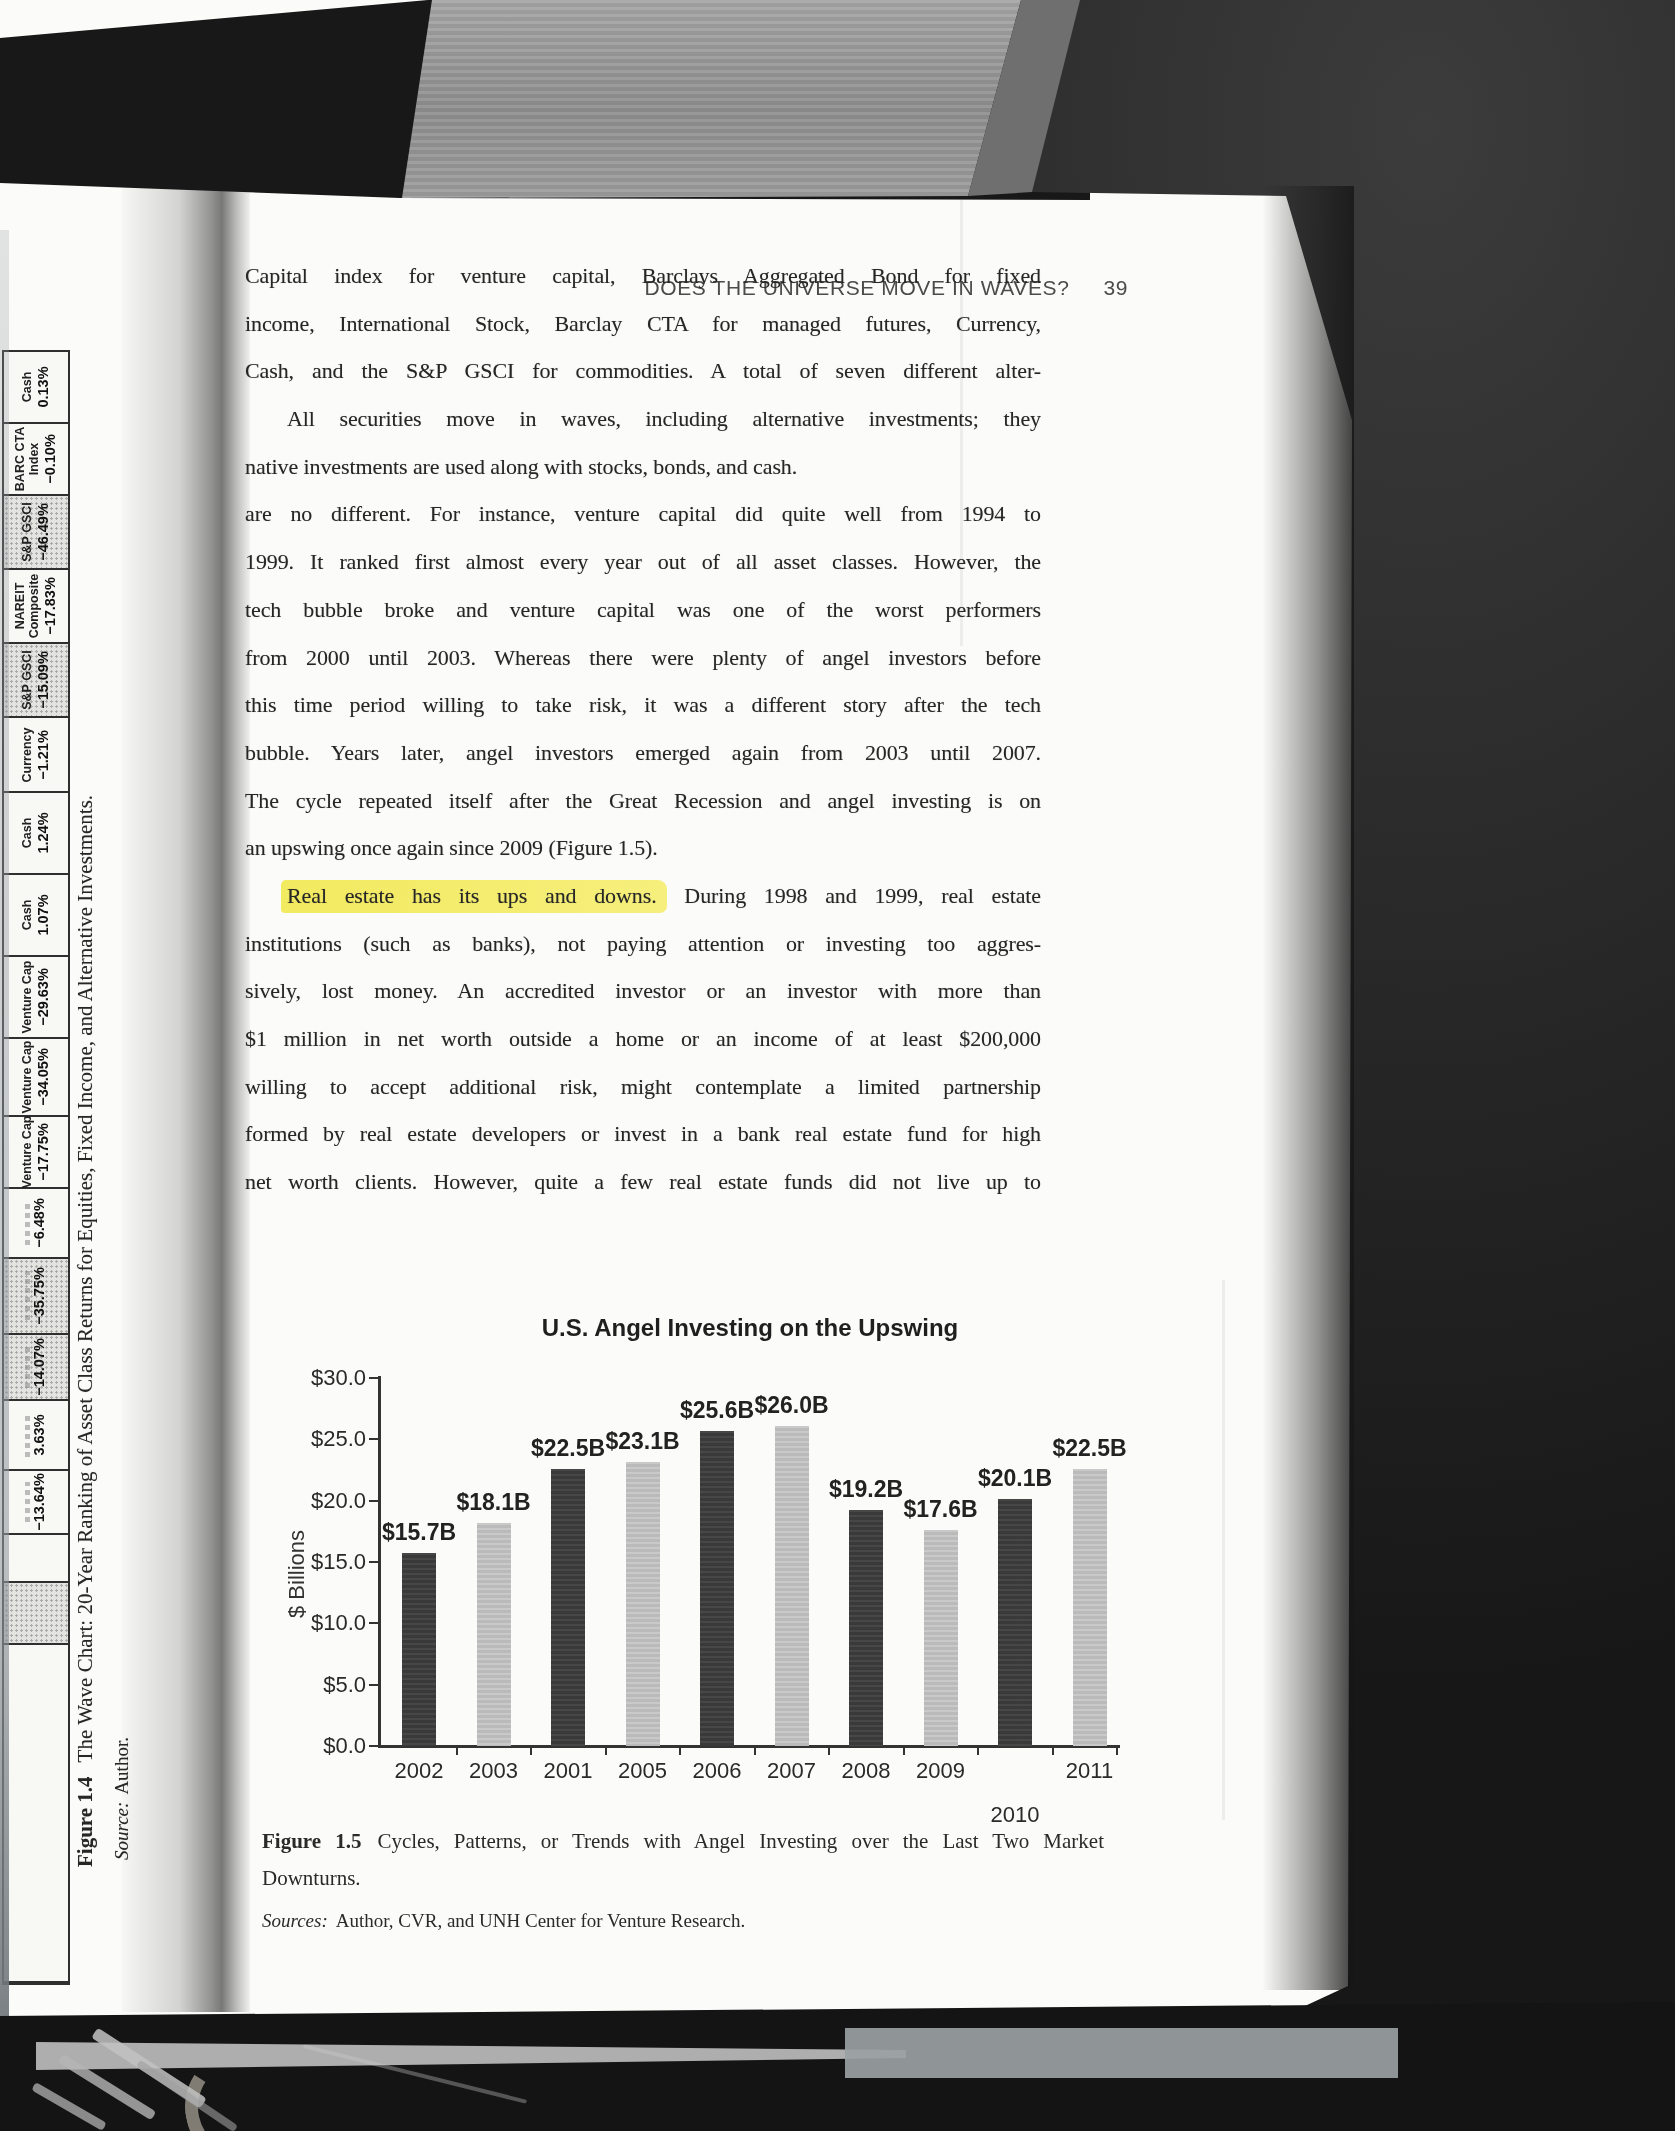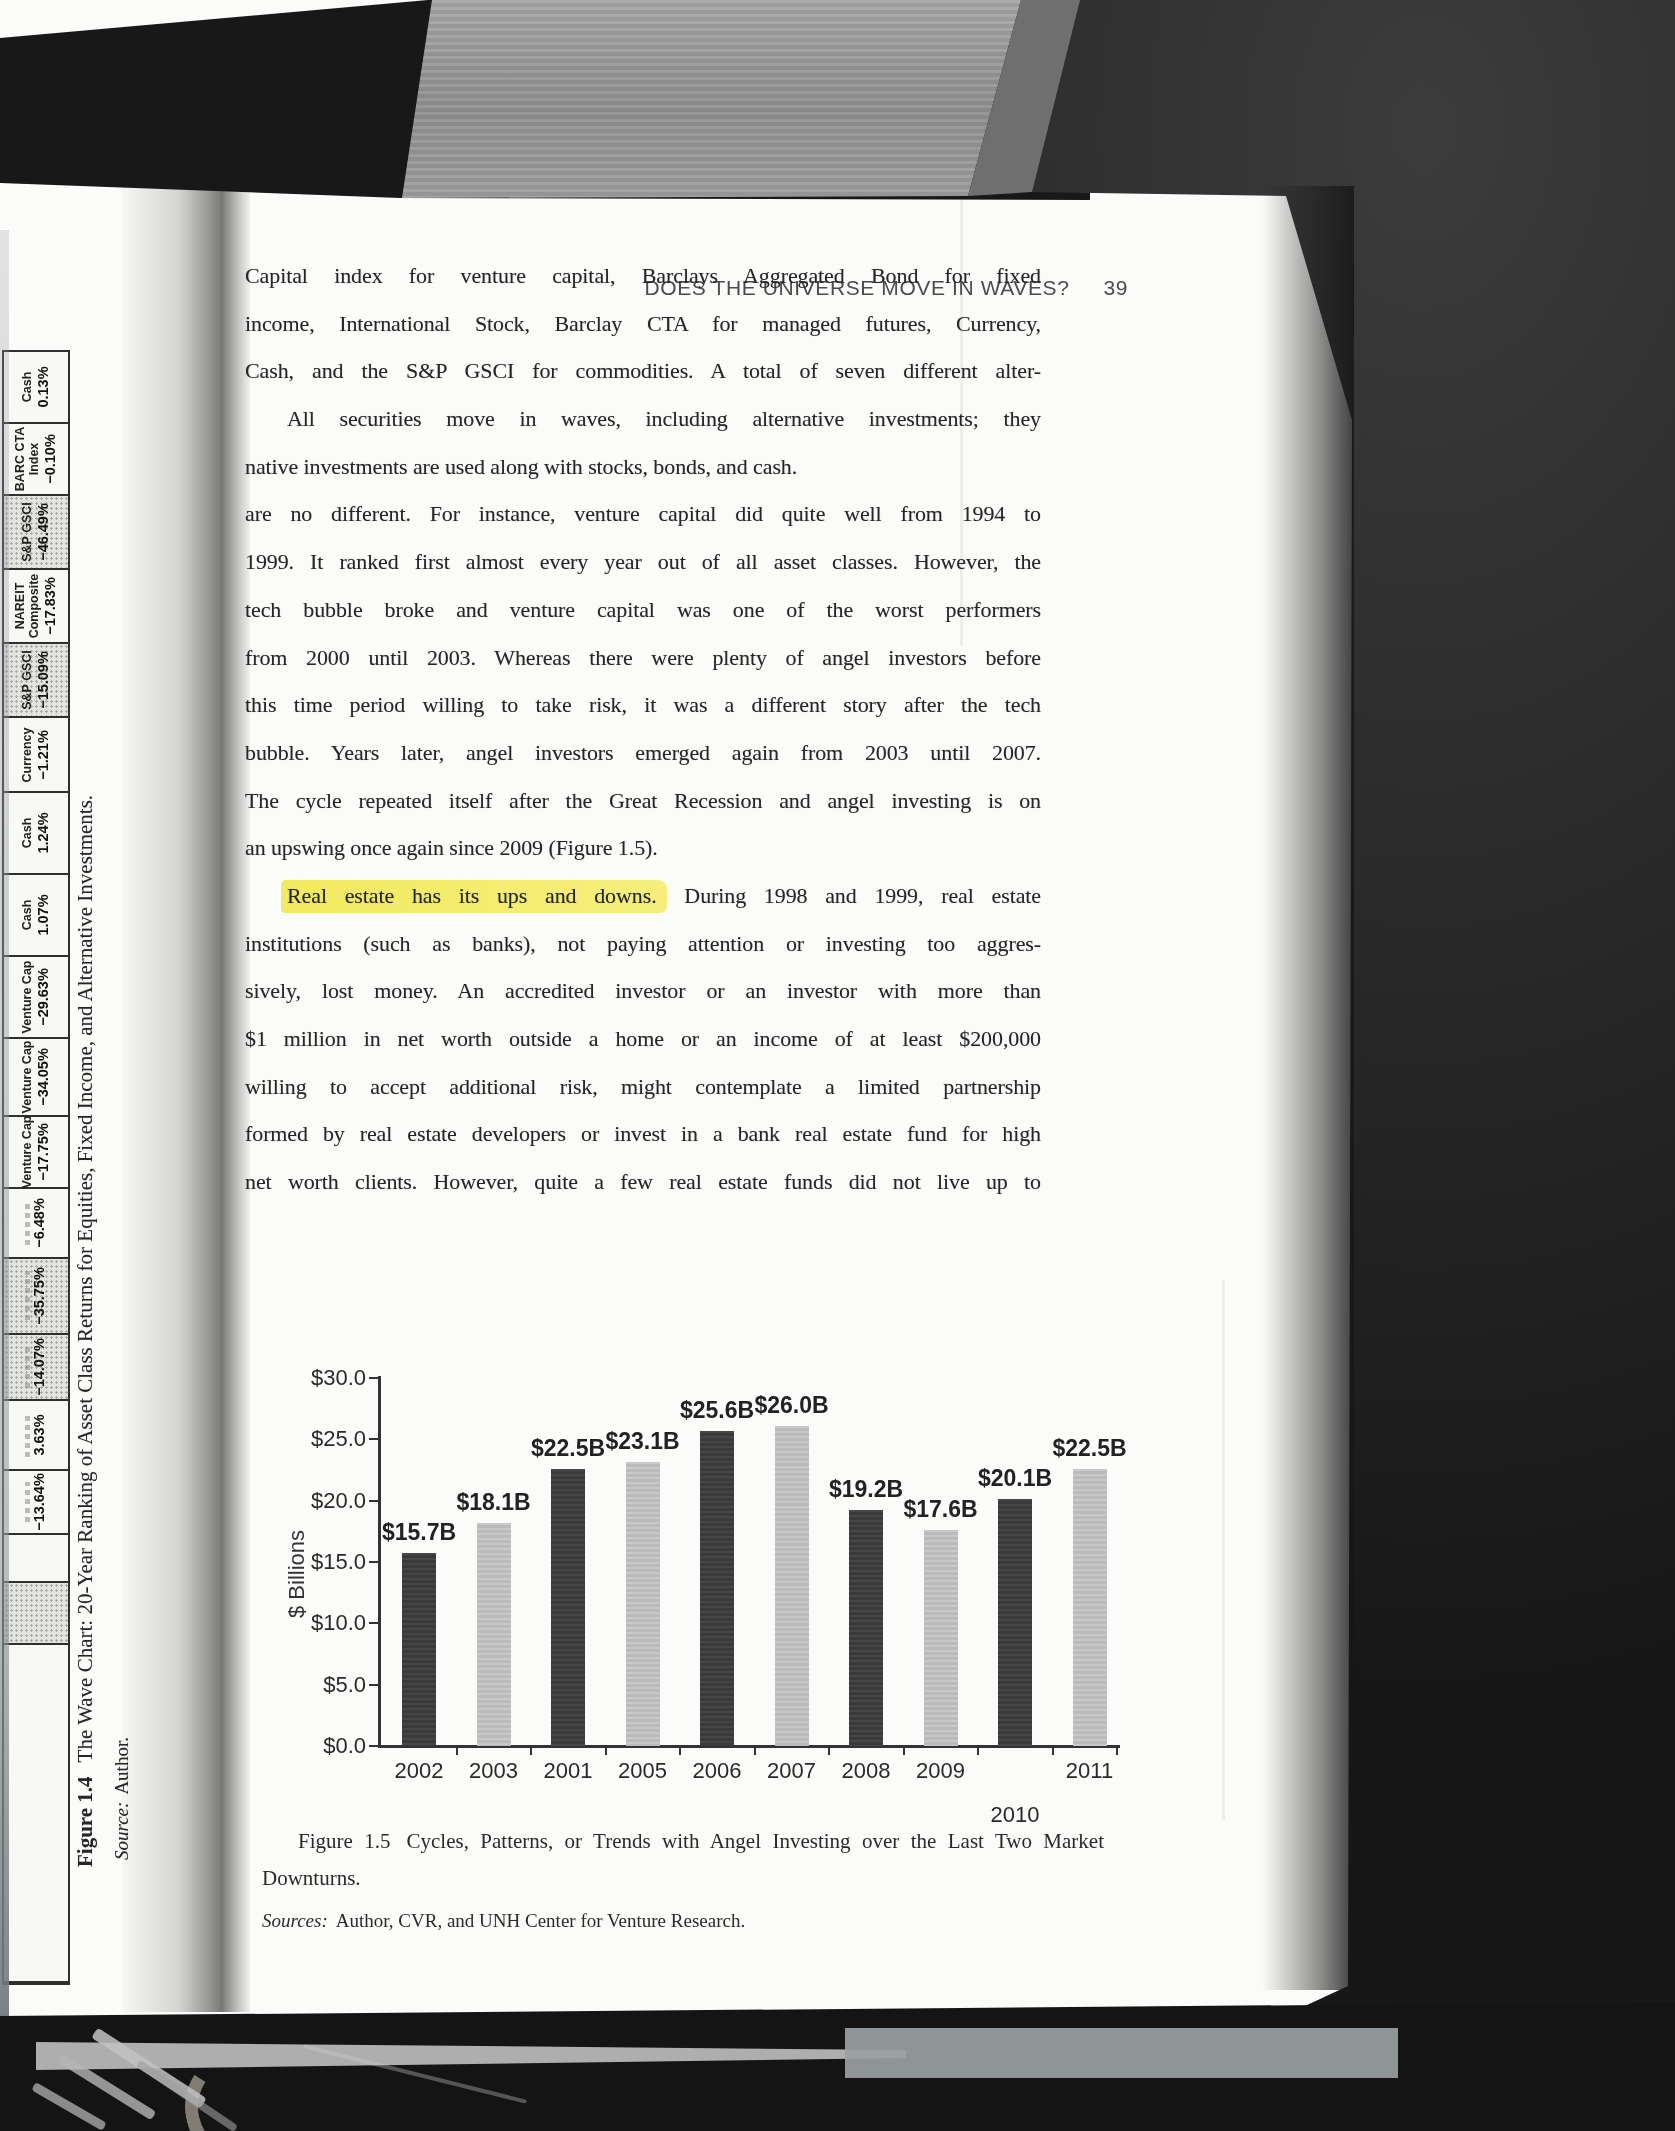--- a/index.html
+++ b/index.html
@@ -75,21 +75,21 @@
   .bar{position:absolute;width:34px;}
   .bar.dk{background:linear-gradient(90deg,#3a3a3a,#454545 60%,#383838);}
   .bar.lt{background:linear-gradient(90deg,#c9c9c9,#bfbfbf 55%,#cccccc);}
   .bar .tex{position:absolute;inset:0;background:repeating-linear-gradient(180deg,rgba(255,255,255,.05) 0 2px,rgba(0,0,0,.06) 2px 5px);}
   .yearlab{position:absolute;width:90px;text-align:center;top:452px;font-size:22px;}
   .datalab{position:absolute;width:104px;text-align:center;font-size:23px;font-weight:bold;color:#222;}
 
   
   #caption{left:262px;top:1822px;width:842px;z-index:5;color:#2a2a2a;}
   #cap-line1{font-size:21px;line-height:38px;text-align:justify;text-align-last:justify;overflow:hidden;height:38px;}
-  #cap-line1 .cap-label{font-weight:normal;margin-right:16px;margin-left:36px;}
+  #cap-line1 .cap-label{font-weight:bold;margin-right:16px;}
   #cap-line2{font-size:21px;line-height:36px;}
   #cap-sources{font-size:19px;line-height:30px;margin-top:10px;}
   #cap-sources .src-label{font-style:italic;margin-right:8px;}
 
   
   #wave-table{left:2px;top:350px;width:64px;border:2px solid #2f2f2f;z-index:5;
     background:#f8f8f5;font-family:"Liberation Sans",sans-serif;}
   .wcell{position:relative;border-bottom:2px solid #2f2f2f;}
   .wcell.shaded{background-color:#e3e3e0;
     background-image:radial-gradient(circle,#ababab 1px,rgba(0,0,0,0) 1.3px);background-size:5px 5px;}
@@ -154,20 +154,21 @@
     <div class="bline ind"><span class="hl" style="background: linear-gradient(100deg, rgb(242, 234, 95), rgb(246, 239, 125));">Real estate has its ups and downs.</span> During 1998 and 1999, real estate</div>
     <div class="bline">institutions (such as banks), not paying attention or investing too aggres-</div>
     <div class="bline">sively, lost money. An accredited investor or an investor with more than</div>
     <div class="bline">$1 million in net worth outside a home or an income of at least $200,000</div>
     <div class="bline">willing to accept additional risk, might contemplate a limited partnership</div>
     <div class="bline">formed by real estate developers or invest in a bank real estate fund for high</div>
     <div class="bline">net worth clients. However, quite a few real estate funds did not live up to</div>
   </div>
 
 <div class="abs" id="chart">
+  <div id="chart-title">U.S. Angel Investing on the Upswing</div>
   <div id="ylabel-rot">$ Billions</div>
   <div id="yaxis"></div>
   <div id="xaxis"></div>
 <div class="ytick" style="top: 439px;"></div>
     <div class="ylab" style="top: 427px;">$0.0</div>
     <div class="ytick" style="top: 377.67px;"></div>
     <div class="ylab" style="top: 365.67px;">$5.0</div>
     <div class="ytick" style="top: 316.34px;"></div>
     <div class="ylab" style="top: 304.34px;">$10.0</div>
     <div class="ytick" style="top: 255.01px;"></div>

